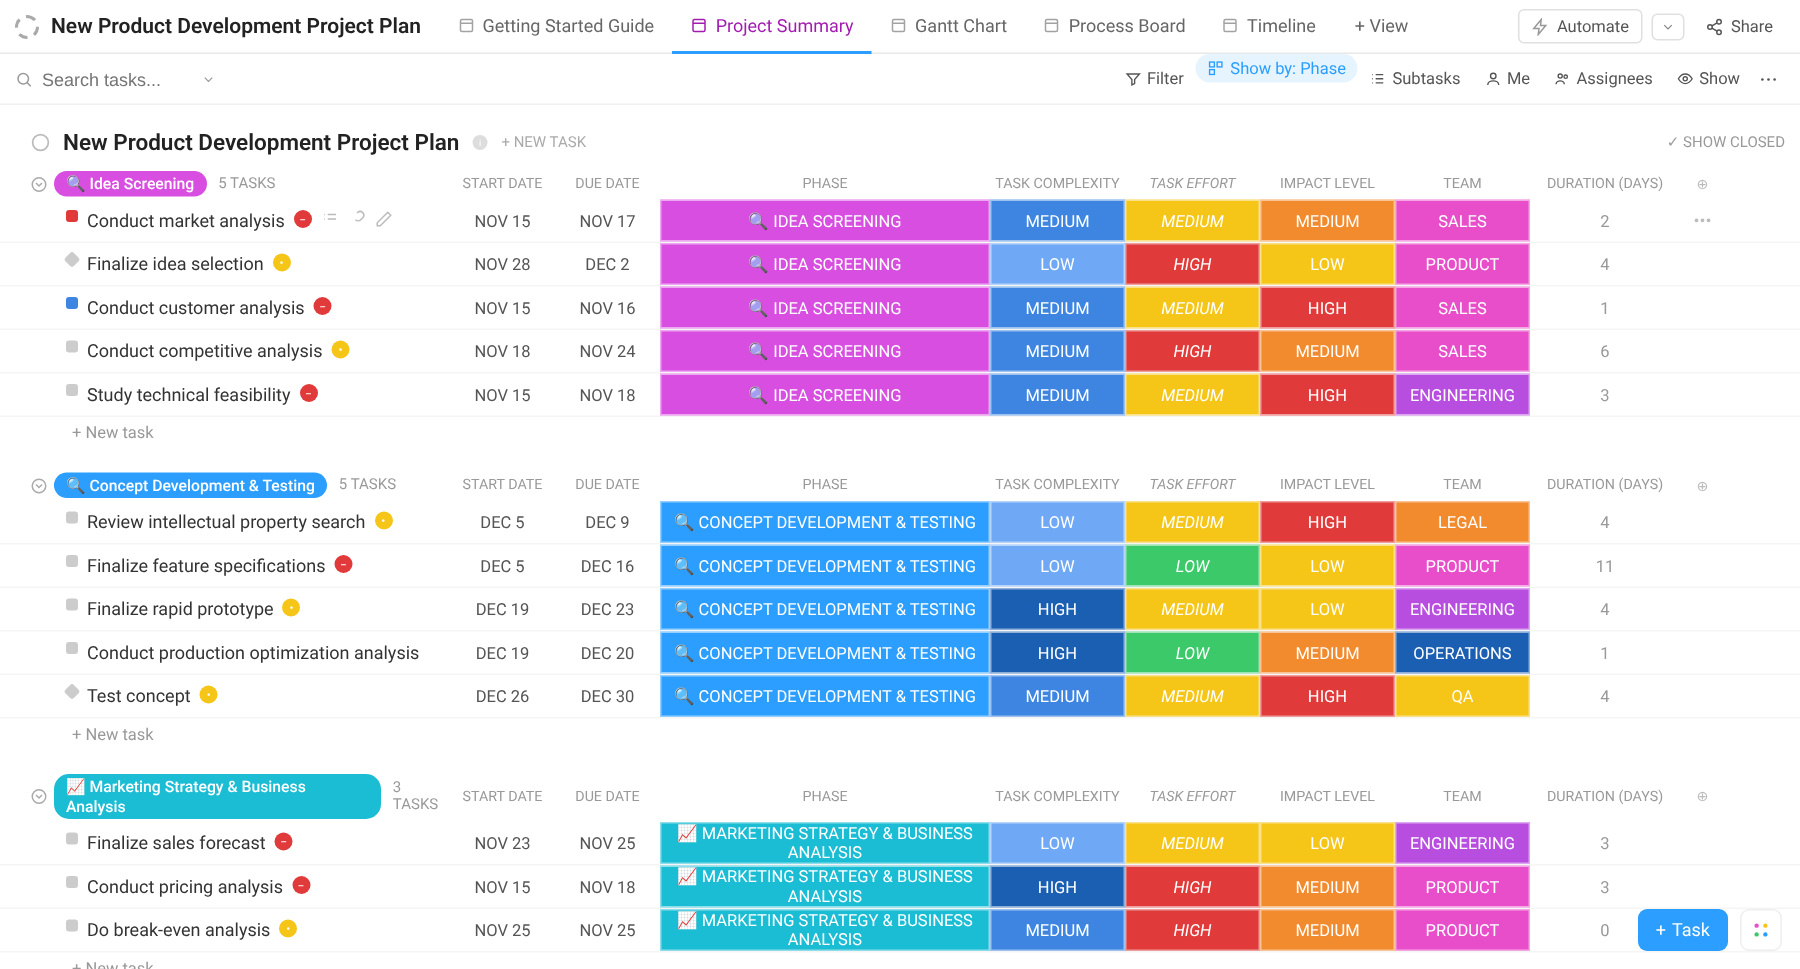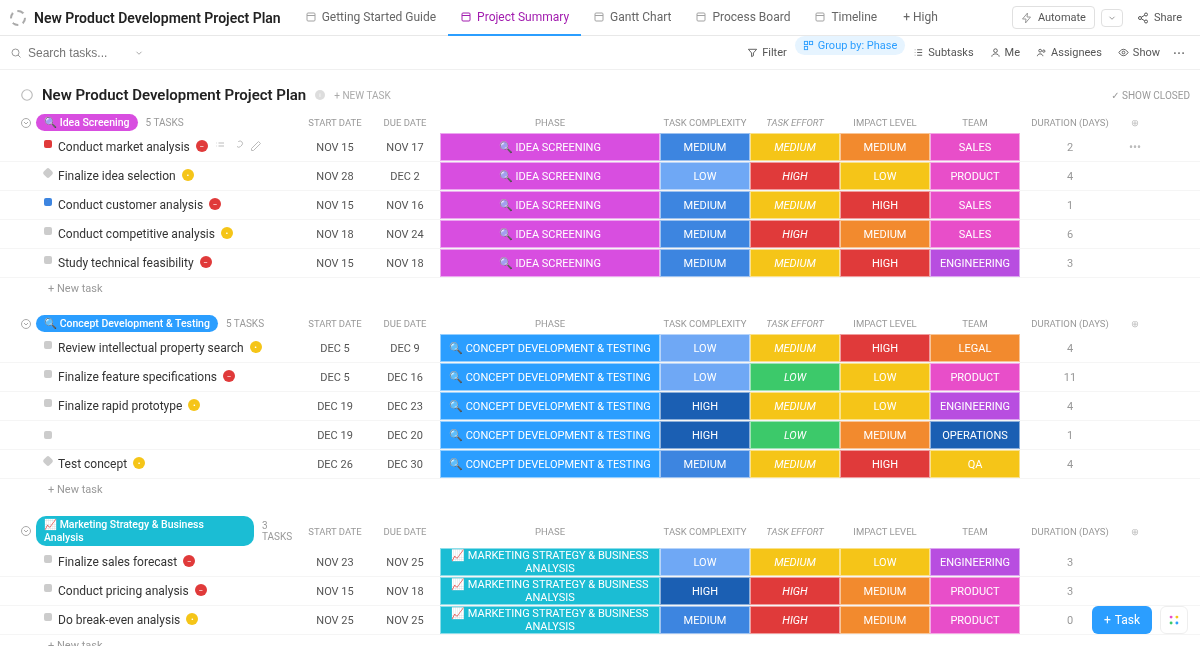--- a/index.html
+++ b/index.html
@@ -93,21 +93,21 @@
       </div>
       <div class="tab">
         <svg class="tab-ic" viewBox="0 0 24 24" fill="none" stroke="currentColor" stroke-width="2">
           <rect x="4" y="4" width="16" height="16" rx="2"></rect>
           <path d="M4 9h16"></path>
         </svg>
         <span>Timeline</span>
       </div>
     </div>
   <div class="tab">
-    <span>+ High</span>
+    <span>+ View</span>
   </div>
   <div class="spacer"></div>
   <div class="right-btn">
     <svg class="tab-ic" viewBox="0 0 24 24" fill="none" stroke="currentColor" stroke-width="2">
         <path d="M13 2L3 14h7l-1 8 10-12h-7l1-8z"></path>
       </svg>
     <span>Automate</span>
   </div>
   <div class="caret-box">
     <svg width="10" height="10" viewBox="0 0 24 24" fill="none" stroke="#888" stroke-width="2">
@@ -142,21 +142,21 @@
         <path d="M3 5h18l-7 8v6l-4 2v-8z"></path>
       </svg>
     <span>Filter</span>
   </div>
   <div class="tool-pill group">
     <svg width="11" height="11" viewBox="0 0 24 24" fill="none" stroke="currentColor" stroke-width="2">
         <rect x="3" y="3" width="7" height="7"></rect>
         <rect x="14" y="3" width="7" height="7"></rect>
         <rect x="3" y="14" width="7" height="7"></rect>
       </svg>
-    <span>Group by: Phase</span>
+    <span>Show by: Phase</span>
   </div>
   <div class="tool-pill">
     <svg width="11" height="11" viewBox="0 0 24 24" fill="none" stroke="currentColor" stroke-width="2">
         <path d="M9 6h11M4 6h1M9 12h11M4 12h1M9 18h11M4 18h1"></path>
       </svg>
     <span>Subtasks</span>
   </div>
   <div class="tool-pill">
     <svg width="11" height="11" viewBox="0 0 24 24" fill="none" stroke="currentColor" stroke-width="2">
         <circle cx="12" cy="8" r="4"></circle>
@@ -475,20 +475,21 @@
         </div>
       <div class="cell col team">
           <div class="badge" style="background:#b84ee0;">Engineering</div>
         </div>
       <div class="cell col duration">4</div>
       <div class="row-menu"></div>
     </div>
       <div class="row">
       <div class="row-left">
         <span class="priority" style="background:#ccc;"></span>
+        <span class="task-name">Conduct production optimization analysis</span>
 
       </div>
       <div class="cell date col start">Dec 19</div>
       <div class="cell date col due">Dec 20</div>
       <div class="cell col phase">
           <div class="badge" style="background:#2b9eff;">🔍 Concept Development &amp; Testing</div>
         </div>
       <div class="cell col complex">
           <div class="badge" style="background:#1b5fb3;">High</div>
         </div>

